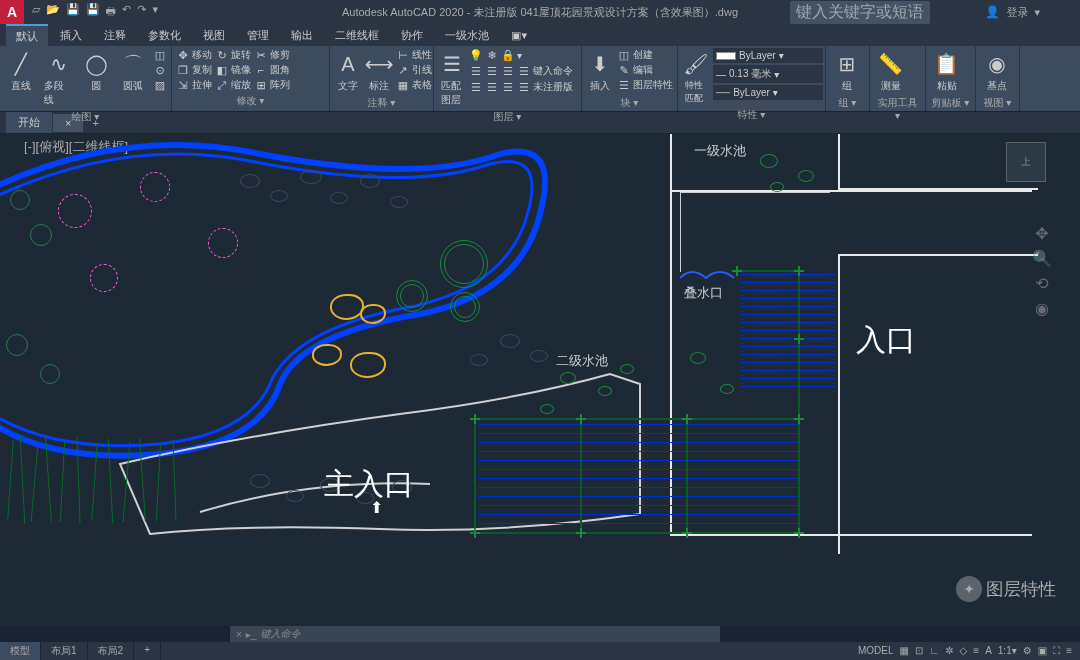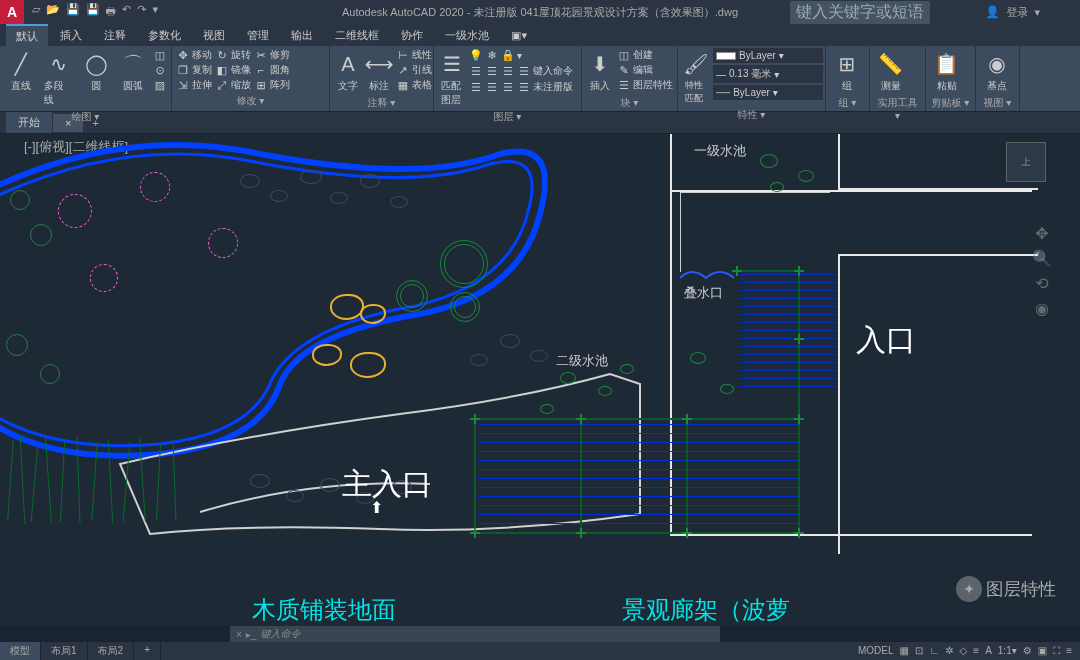--- a/index.html
+++ b/index.html
@@ -482,25 +482,23 @@
     <div class="pebble" style="left:470px; top:220px; width:18px; height:12px"></div>
     <div class="pebble" style="left:250px; top:340px; width:20px; height:14px"></div>
     <div class="pebble" style="left:286px; top:356px; width:18px; height:12px"></div>
     <div class="pebble" style="left:320px; top:344px; width:20px; height:14px"></div>
     <div class="pebble" style="left:356px; top:358px; width:18px; height:12px"></div>
     <div class="pebble" style="left:392px; top:346px; width:20px; height:14px"></div>
 
     <div class="pool-lbl" style="left:694px; top:8px">一级水池</div>
     <div class="pool-lbl" style="left:556px; top:218px">二级水池</div>
     <div class="pool-lbl" style="left:684px; top:150px">叠水口</div>
-    <div class="big-lbl" style="left:342px; top:330px">主入口</div>
+    <div class="big-lbl" style="left:324px; top:330px">主入口</div>
     <div class="arrow-up" style="left:370px; top:364px">⬆</div>
     <div class="big-lbl" style="left:856px; top:186px">入口</div>
-    <div class="cyan-lbl" style="left:252px; top:460px">木质铺装地面</div>
-    <div class="cyan-lbl" style="left:622px; top:460px">景观廊架（波萝</div>
   </div>
 
   <div class="viewcube">
       <div class="cube">上</div>
     </div>
   <div class="navwheel">
     <span>✥</span>
     <span>🔍</span>
     <span>⟲</span>
     <span>◉</span>

